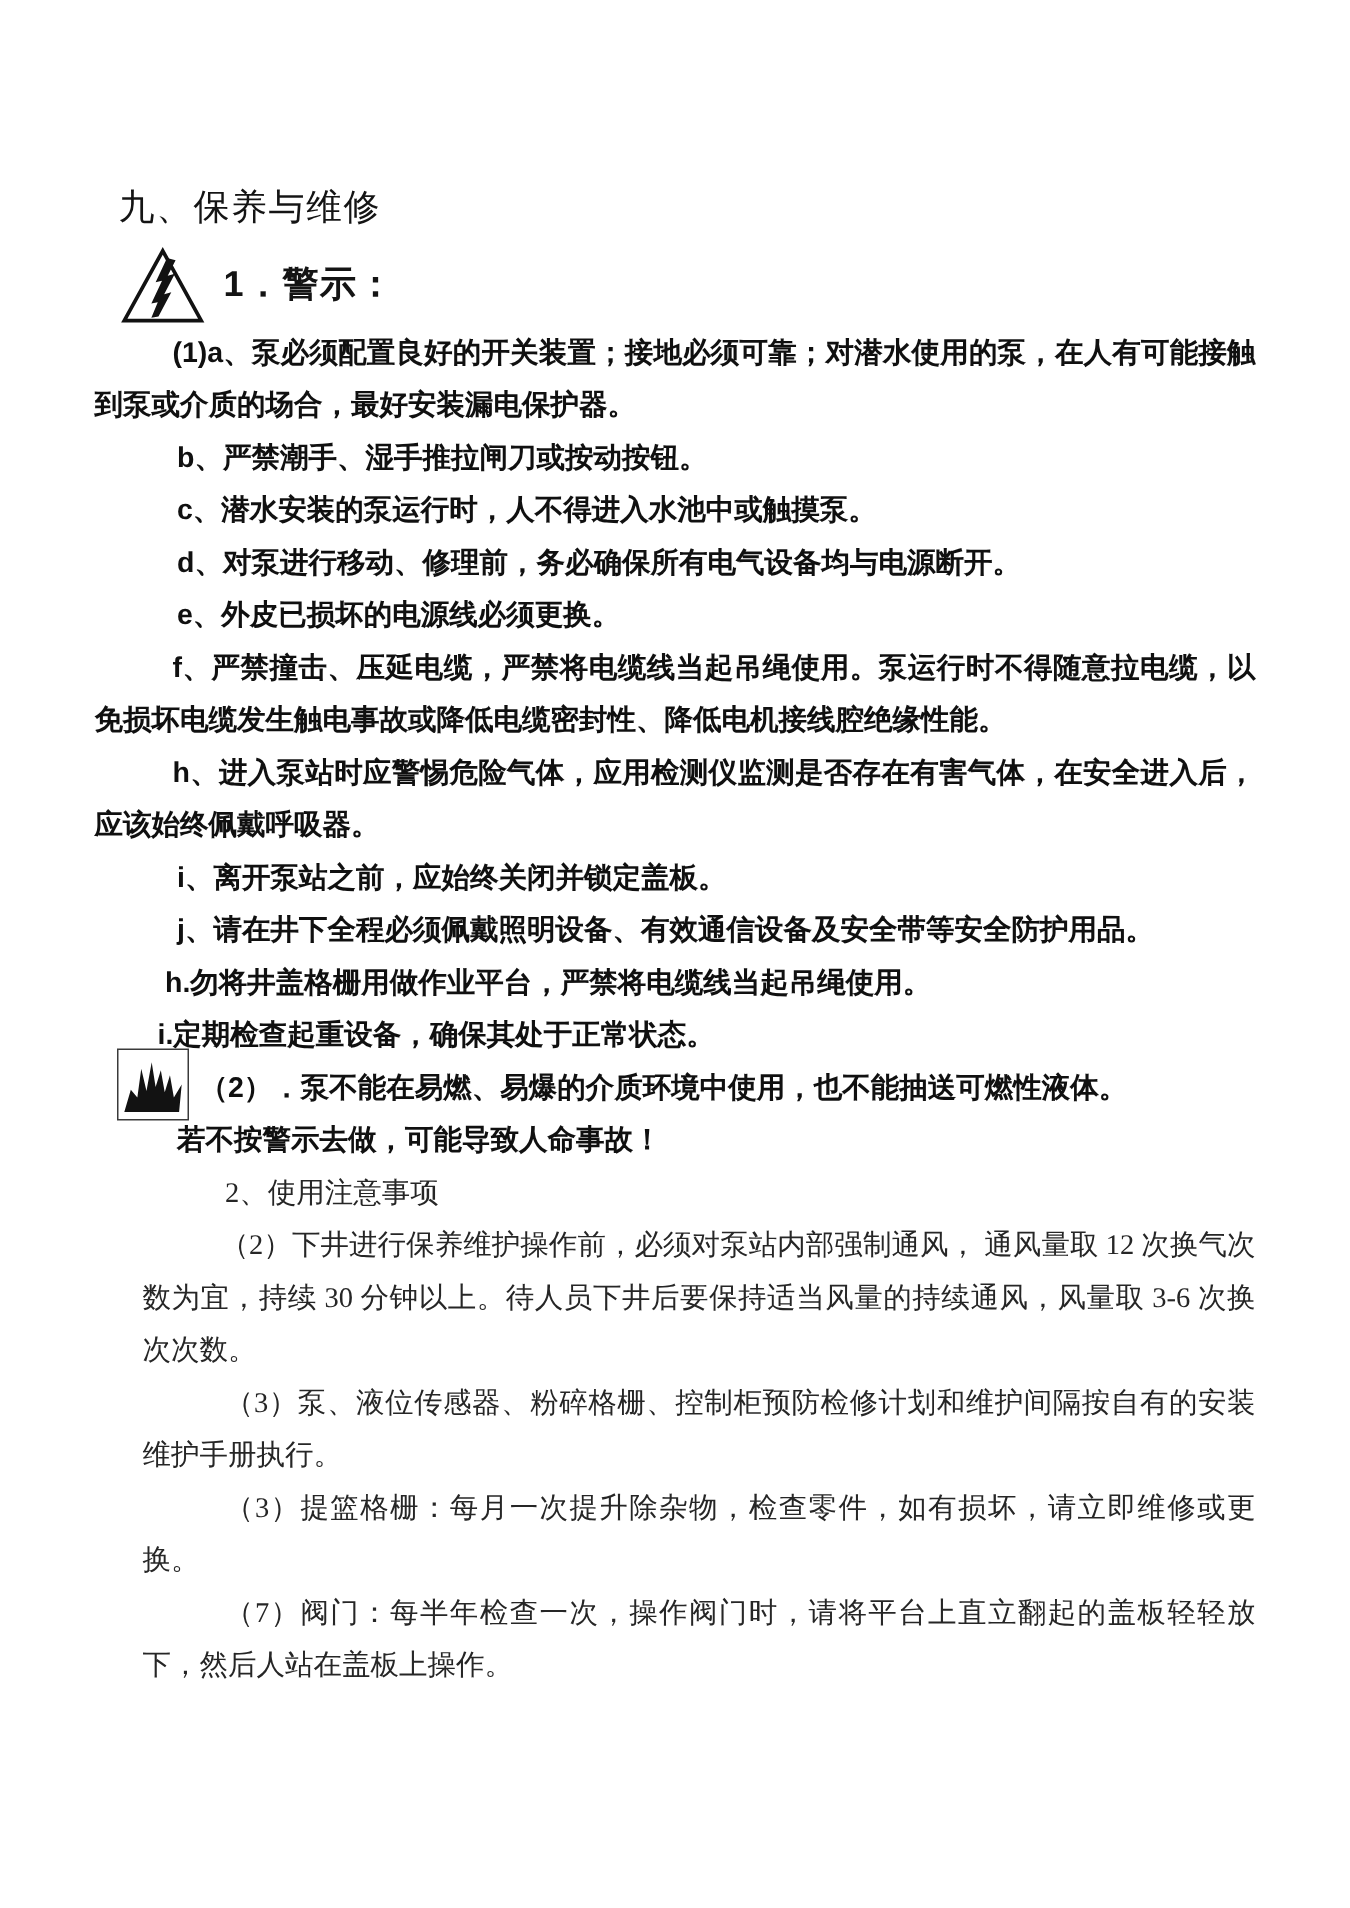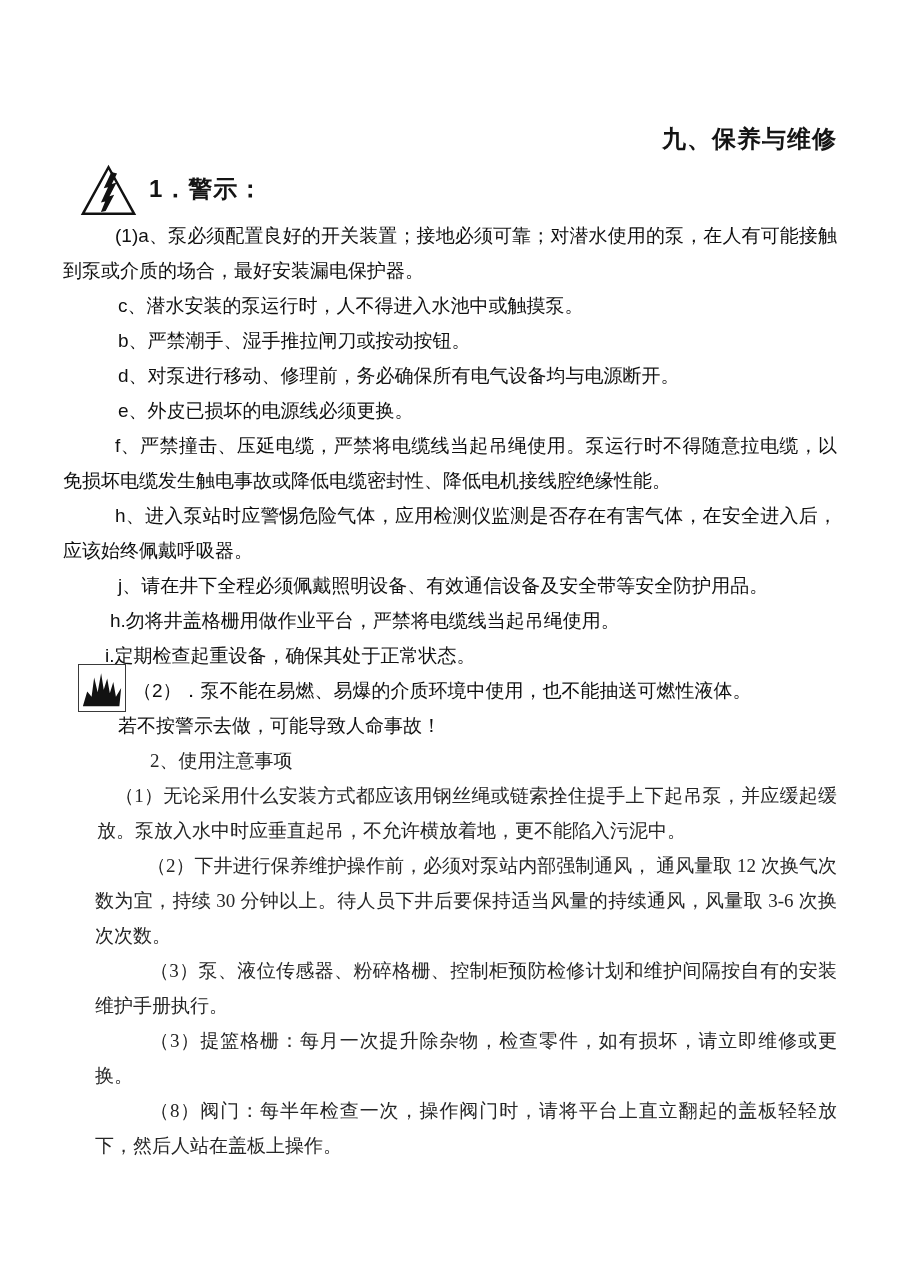--- a/index.html
+++ b/index.html
@@ -5,33 +5,32 @@
   html,body{margin:0;padding:0;background:#ffffff;}
   body{
     width:900px;height:1272px;overflow:hidden;
     font-family:"Liberation Sans",sans-serif;
     color:#141414;
   }
   .page{width:900px;height:1272px;box-sizing:border-box;padding:126px 63px 0 63px;background:#fff;}
 
   .doc-title{
     margin:0 0 12px 16px;
-    font-size:24px;line-height:26px;font-weight:bold;
+    font-size:24px;line-height:26px;font-weight:normal;
     letter-spacing:1px;
-    text-align:right;
   }
 
   .warn-head{display:flex;align-items:flex-start;margin-left:17px;height:54px;}
   .warn-head .tri{width:57px;height:54px;flex:0 0 auto;}
   .warn-head .txt{font-size:24px;font-weight:bold;margin-left:12px;padding-top:9px;letter-spacing:1px;}
 
   .bold-block p, .serif-block p, .explosion p{
     margin:0;font-size:19px;line-height:35px;text-align:justify;
   }
-  .bold-block p, .explosion p{font-weight:normal;color:#101010;}
+  .bold-block p, .explosion p{font-weight:bold;color:#101010;}
   .serif-block p{font-family:"Liberation Serif",serif;font-weight:normal;color:#262626;margin-left:32px;}
 
   .i42{text-indent:42px}
   .i47{text-indent:47px}
   .i52{text-indent:52px}
   .i55{text-indent:55px}
   .i70{text-indent:70px}
   .blk1{margin-left:34px !important;text-indent:18px;}
 
   .explosion{position:relative;}
@@ -54,43 +53,43 @@
       <svg width="57" height="54" viewBox="0 0 60 56">
         <path d="M30 3 L57 52 L3 52 Z" fill="none" stroke="#121212" stroke-width="2.6" stroke-linejoin="miter"></path>
         <polygon fill="#121212" points="33,8 25,25 29.5,24 22,40 26.5,39 22,50 27,49 36,32 31,33.5 38.5,19 33.5,20.5 39,9.5"></polygon>
       </svg>
     </span>
     <span class="txt">1．警示：</span>
   </div>
 
   <div class="bold-block">
     <p class="i52">(1)a、泵必须配置良好的开关装置；接地必须可靠；对潜水使用的泵，在人有可能接触到泵或介质的场合，最好安装漏电保护器。</p>
+    <p class="i55">b、严禁潮手、湿手推拉闸刀或按动按钮。</p>
     <p class="i55">c、潜水安装的泵运行时，人不得进入水池中或触摸泵。</p>
-    <p class="i55">b、严禁潮手、湿手推拉闸刀或按动按钮。</p>
     <p class="i55">d、对泵进行移动、修理前，务必确保所有电气设备均与电源断开。</p>
     <p class="i55">e、外皮已损坏的电源线必须更换。</p>
     <p class="i52">f、严禁撞击、压延电缆，严禁将电缆线当起吊绳使用。泵运行时不得随意拉电缆，以免损坏电缆发生触电事故或降低电缆密封性、降低电机接线腔绝缘性能。</p>
     <p class="i52">h、进入泵站时应警惕危险气体，应用检测仪监测是否存在有害气体，在安全进入后，应该始终佩戴呼吸器。</p>
+    <p class="i55">i、离开泵站之前，应始终关闭并锁定盖板。</p>
     <p class="i55">j、请在井下全程必须佩戴照明设备、有效通信设备及安全带等安全防护用品。</p>
     <p class="i47">h.勿将井盖格栅用做作业平台，严禁将电缆线当起吊绳使用。</p>
     <p class="i42">i.定期检查起重设备，确保其处于正常状态。</p>
   </div>
 
   <div class="explosion">
     <span class="boom">
       <svg width="42" height="40" viewBox="0 0 48 46">
         <polygon fill="#121212" points="2,44 7,27 12,33 15,11 19,28 23,6 26,25 30,12 33,29 37,16 40,33 46,23 44,44"></polygon>
       </svg>
     </span>
     <p class="i70">（2）．泵不能在易燃、易爆的介质环境中使用，也不能抽送可燃性液体。</p>
     <p class="i55">若不按警示去做，可能导致人命事故！</p>
   </div>
 
   <div class="serif-block">
     <p class="i55">2、使用注意事项</p>
-    <p class="blk1">（1）无论采用什么安装方式都应该用钢丝绳或链索拴住提手上下起吊泵，并应缓起缓放。泵放入水中时应垂直起吊，不允许横放着地，更不能陷入污泥中。</p>
     <p class="i52">（2）下井进行保养维护操作前，必须对泵站内部强制通风， 通风量取 12 次换气次数为宜，持续 30 分钟以上。待人员下井后要保持适当风量的持续通风，风量取 3-6 次换次次数。</p>
     <p class="i55">（3）泵、液位传感器、粉碎格栅、控制柜预防检修计划和维护间隔按自有的安装维护手册执行。</p>
     <p class="i55">（3）提篮格栅：每月一次提升除杂物，检查零件，如有损坏，请立即维修或更换。</p>
-    <p class="i55">（8）阀门：每半年检查一次，操作阀门时，请将平台上直立翻起的盖板轻轻放下，然后人站在盖板上操作。</p>
+    <p class="i55">（7）阀门：每半年检查一次，操作阀门时，请将平台上直立翻起的盖板轻轻放下，然后人站在盖板上操作。</p>
   </div>
 
 </div>
 
 </body></html>

